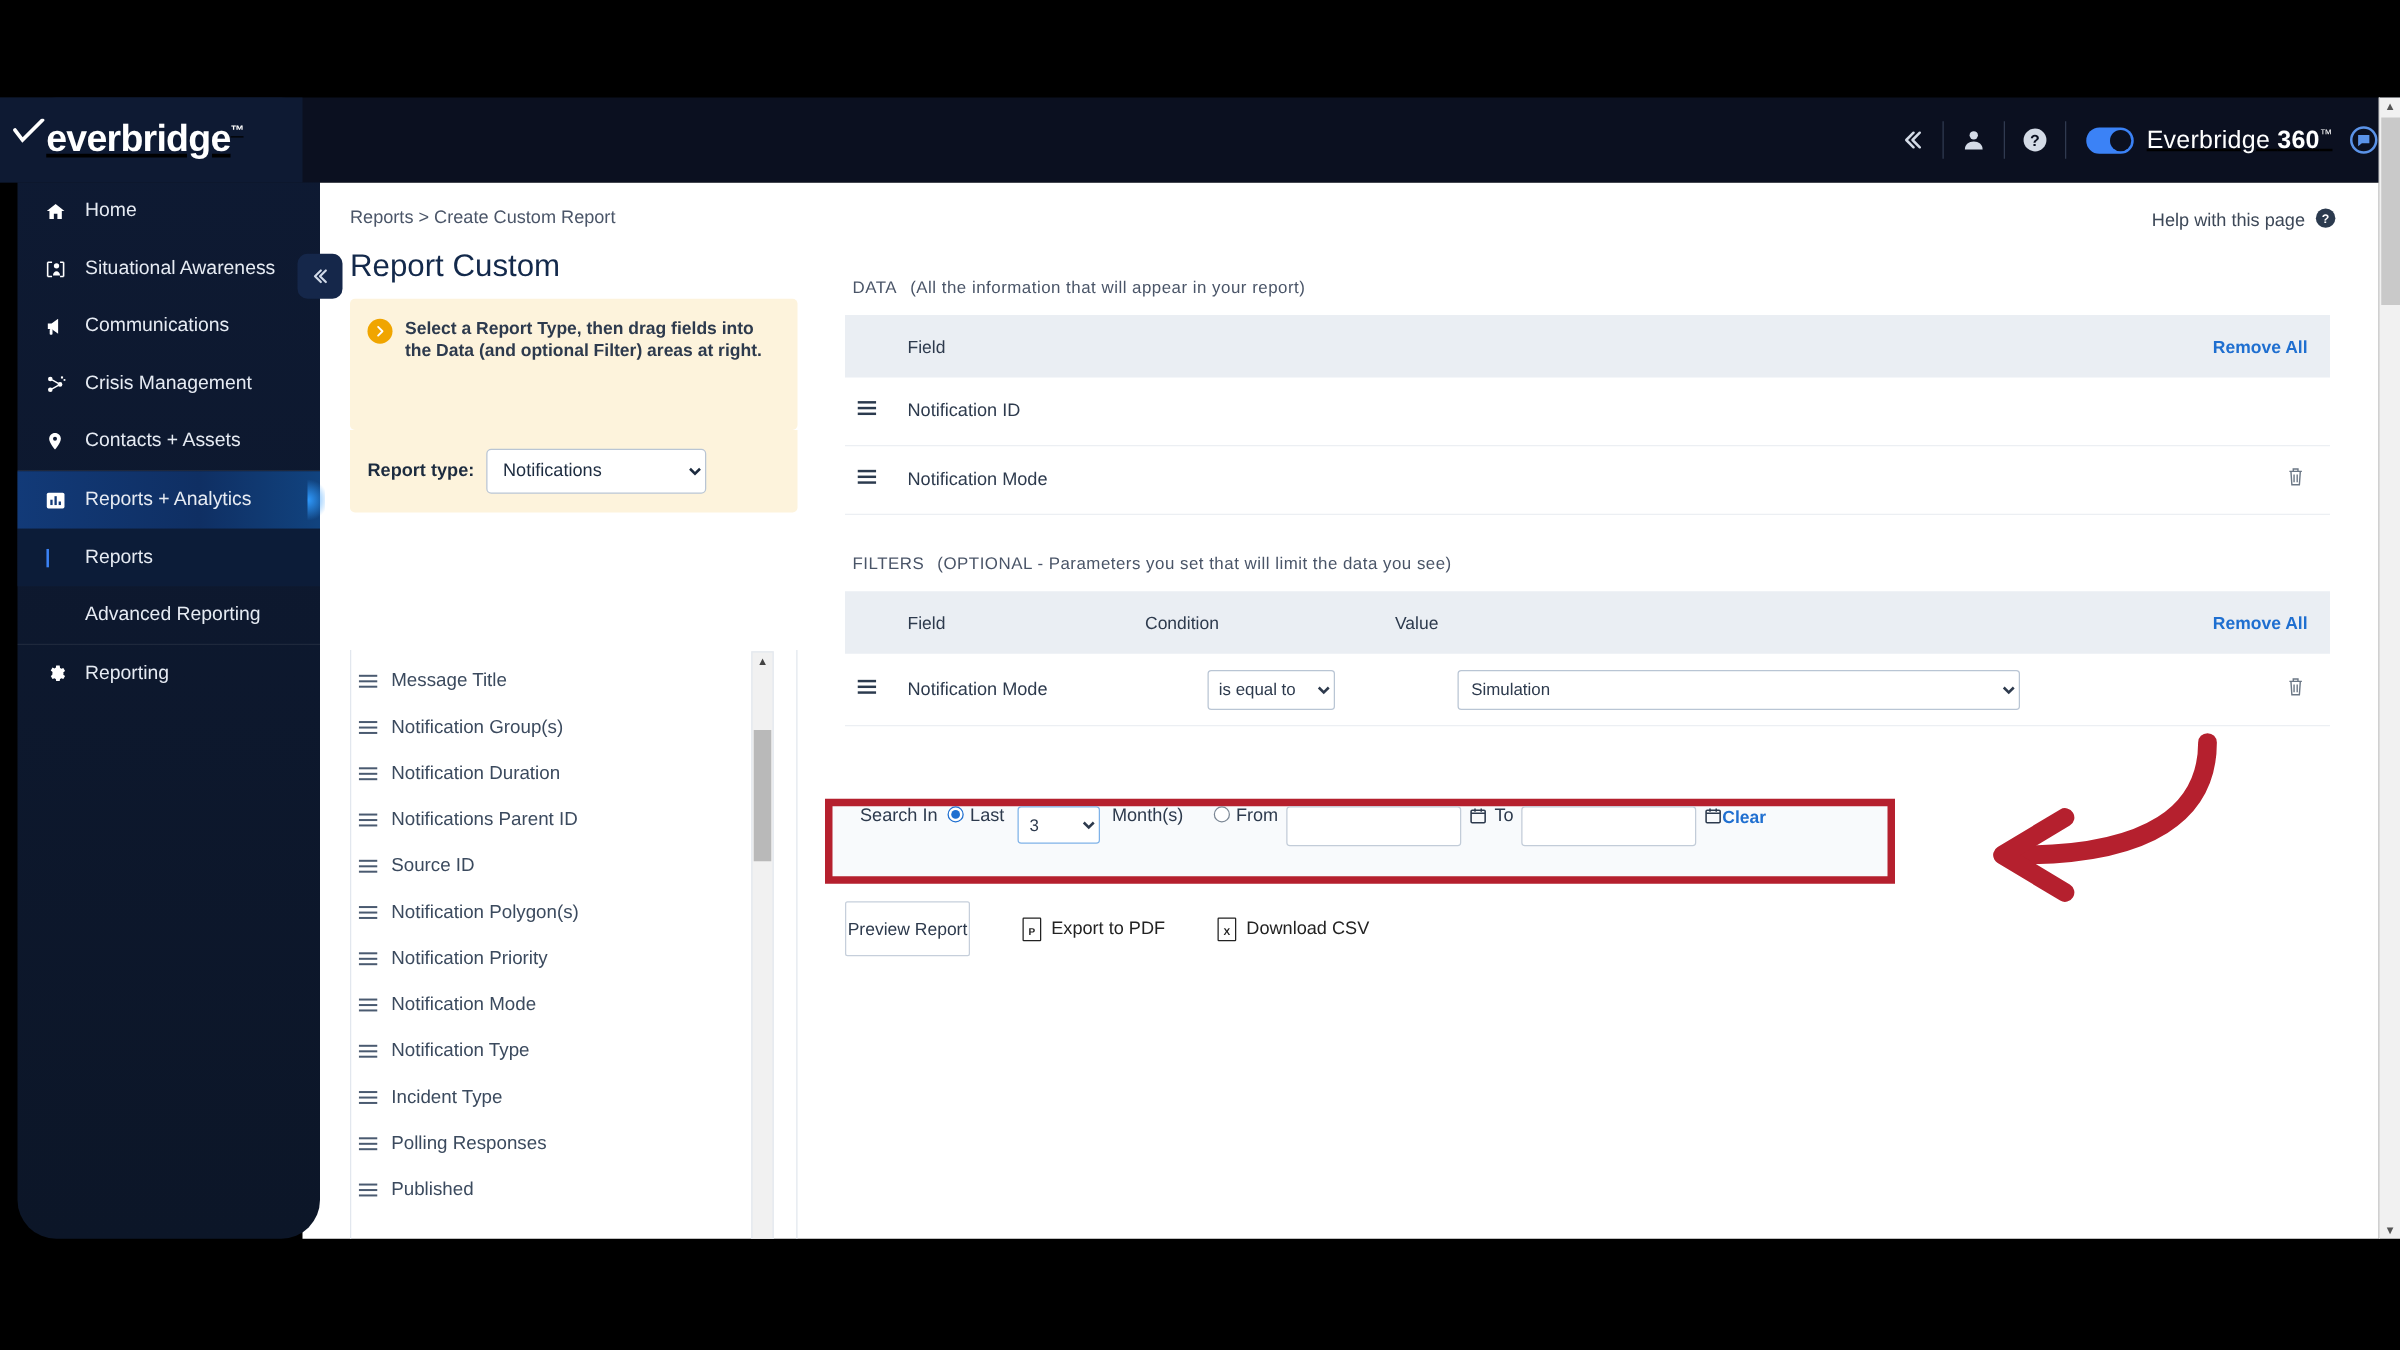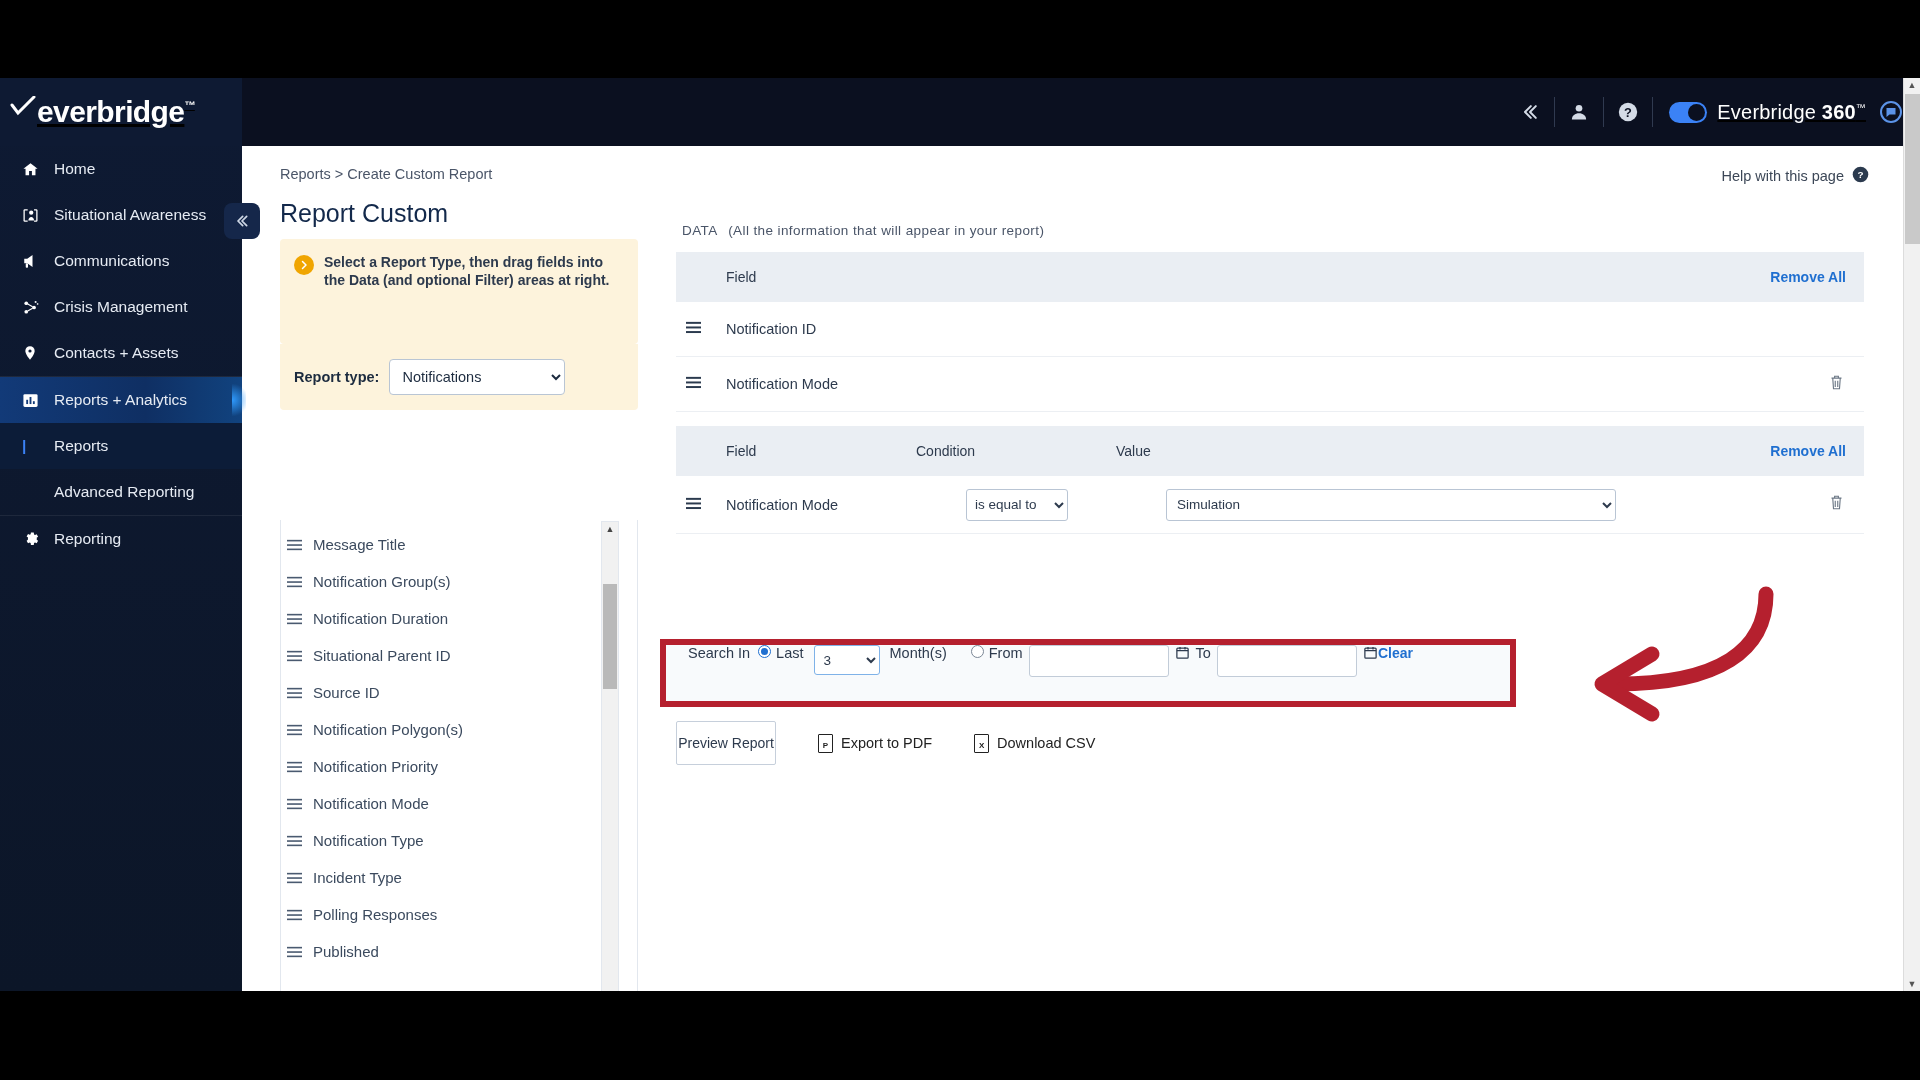--- a/index.html
+++ b/index.html
@@ -53,24 +53,25 @@
   .brand360 { color: #fff; font-size: 20px; font-weight: 400; letter-spacing: .2px; }
   .brand360 b { font-weight: 700; }
   .brand360 sup { font-size: 10px; }
   .chat-ic {
     width: 22px; height: 22px; border-radius: 50%;
     border: 2px solid #5b93e8; margin-left: 14px;
     display: flex; align-items: center; justify-content: center;
   }
   
   .sidebar {
-    position: absolute; left: 0; top: 78px; width: 242px; height: 913px;
+    position: absolute; left: 14px; top: 78px; width: 242px; height: 913px;
     background: linear-gradient(180deg,#0e1a33 0%, #0c1628 100%);
     padding-top: 68px;
     z-index: 4;
+    border-radius: 31px;
   }
   .collapse-btn {
     position: absolute; right: -18px; top: 125px; width: 36px; height: 36px;
     background: #15274a; border-radius: 8px;
     display: flex; align-items: center; justify-content: center;
     color: #cfd8e6; font-size: 16px; z-index: 6;
   }
   .nav-item {
     height: 46px; display: flex; align-items: center;
     padding-left: 22px; color: #e6ebf3; font-size: 15.5px;
@@ -466,21 +467,21 @@
           <span>Notification Duration</span>
         </div>
         <div class="field-item">
           <span class="grip">
             <svg width="15" height="12" viewBox="0 0 16 12">
               <rect x="0" y="0.5" width="16" height="1.7" fill="#4a5a70"></rect>
               <rect x="0" y="5.2" width="16" height="1.7" fill="#4a5a70"></rect>
               <rect x="0" y="9.8" width="16" height="1.7" fill="#4a5a70"></rect>
             </svg>
           </span>
-          <span>Situational Parent ID</span>
+          <span>Notifications Parent ID</span>
         </div>
         <div class="field-item">
           <span class="grip">
             <svg width="15" height="12" viewBox="0 0 16 12">
               <rect x="0" y="0.5" width="16" height="1.7" fill="#4a5a70"></rect>
               <rect x="0" y="5.2" width="16" height="1.7" fill="#4a5a70"></rect>
               <rect x="0" y="9.8" width="16" height="1.7" fill="#4a5a70"></rect>
             </svg>
           </span>
           <span>Source ID</span>
@@ -591,20 +592,24 @@
                 </svg></span>
               <span class="c-field">Notification Mode</span>
               <span class="trash"><svg width="15" height="17" viewBox="0 0 24 26" fill="none" stroke="#6b7785" stroke-width="1.8">
                   <path d="M4 6h16M9 6V3h6v3M6 6l1.2 17h9.6L18 6"></path>
                   <path d="M10 10v10M14 10v10"></path>
                 </svg></span>
             </div>
           </div>
       </div>
 
+      <div class="sect-head" style="margin-top:30px">
+        <span>FILTERS</span>
+        <span>(OPTIONAL - Parameters you set that will limit the data you see)</span>
+      </div>
 
       <div class="tbl">
         <div class="tbl-header">
           <div class="c-field">Field</div>
           <div class="c-cond">Condition</div>
           <div class="c-val">Value</div>
           <div class="remove-all">Remove All</div>
         </div>
         <div id="filter-rows">
             <div class="tbl-row" style="height: 58px;">

